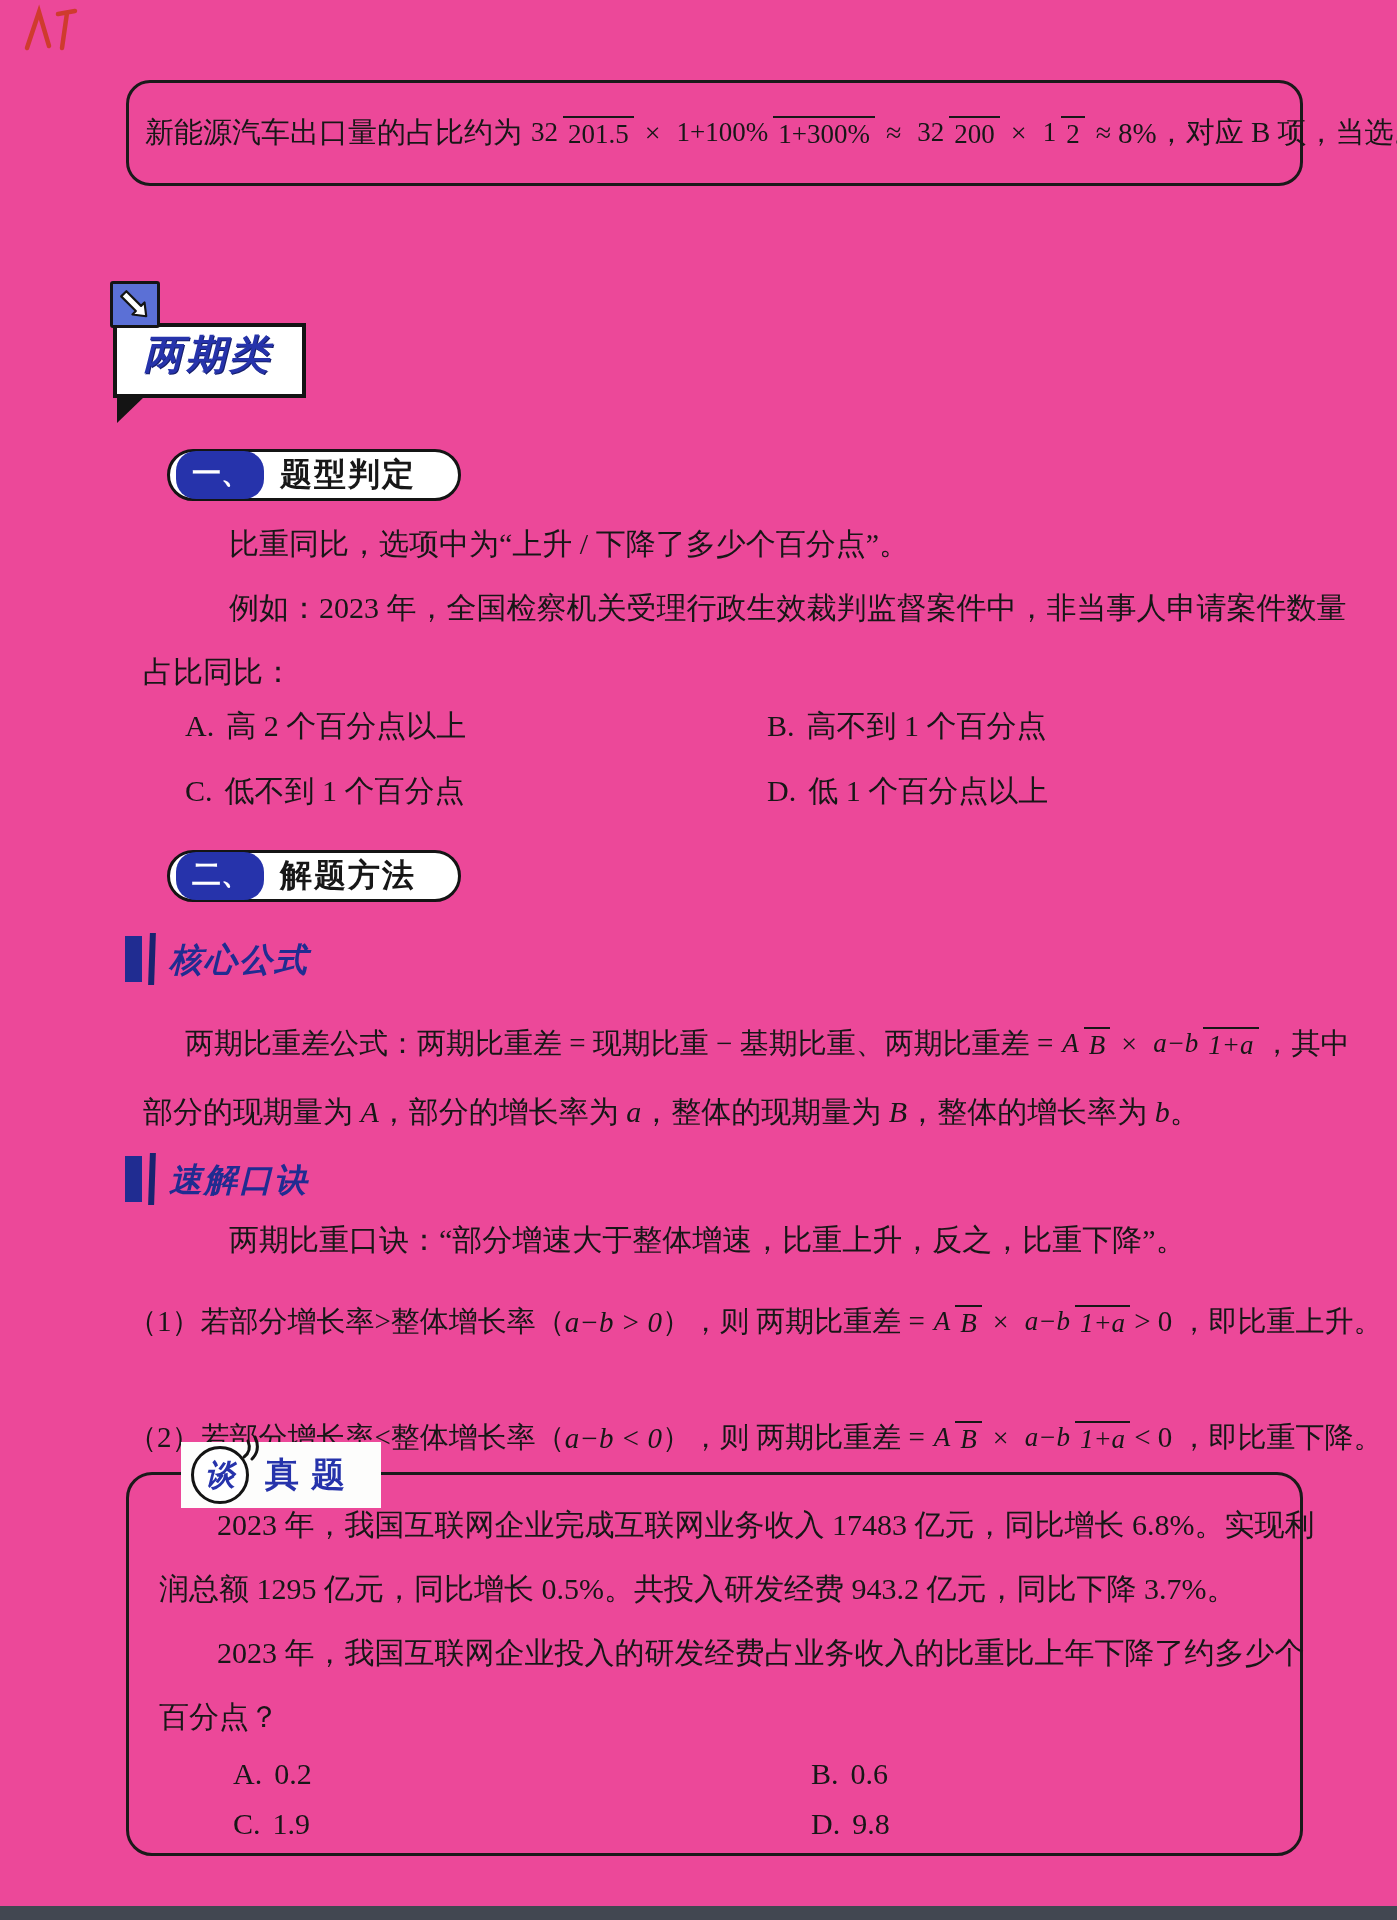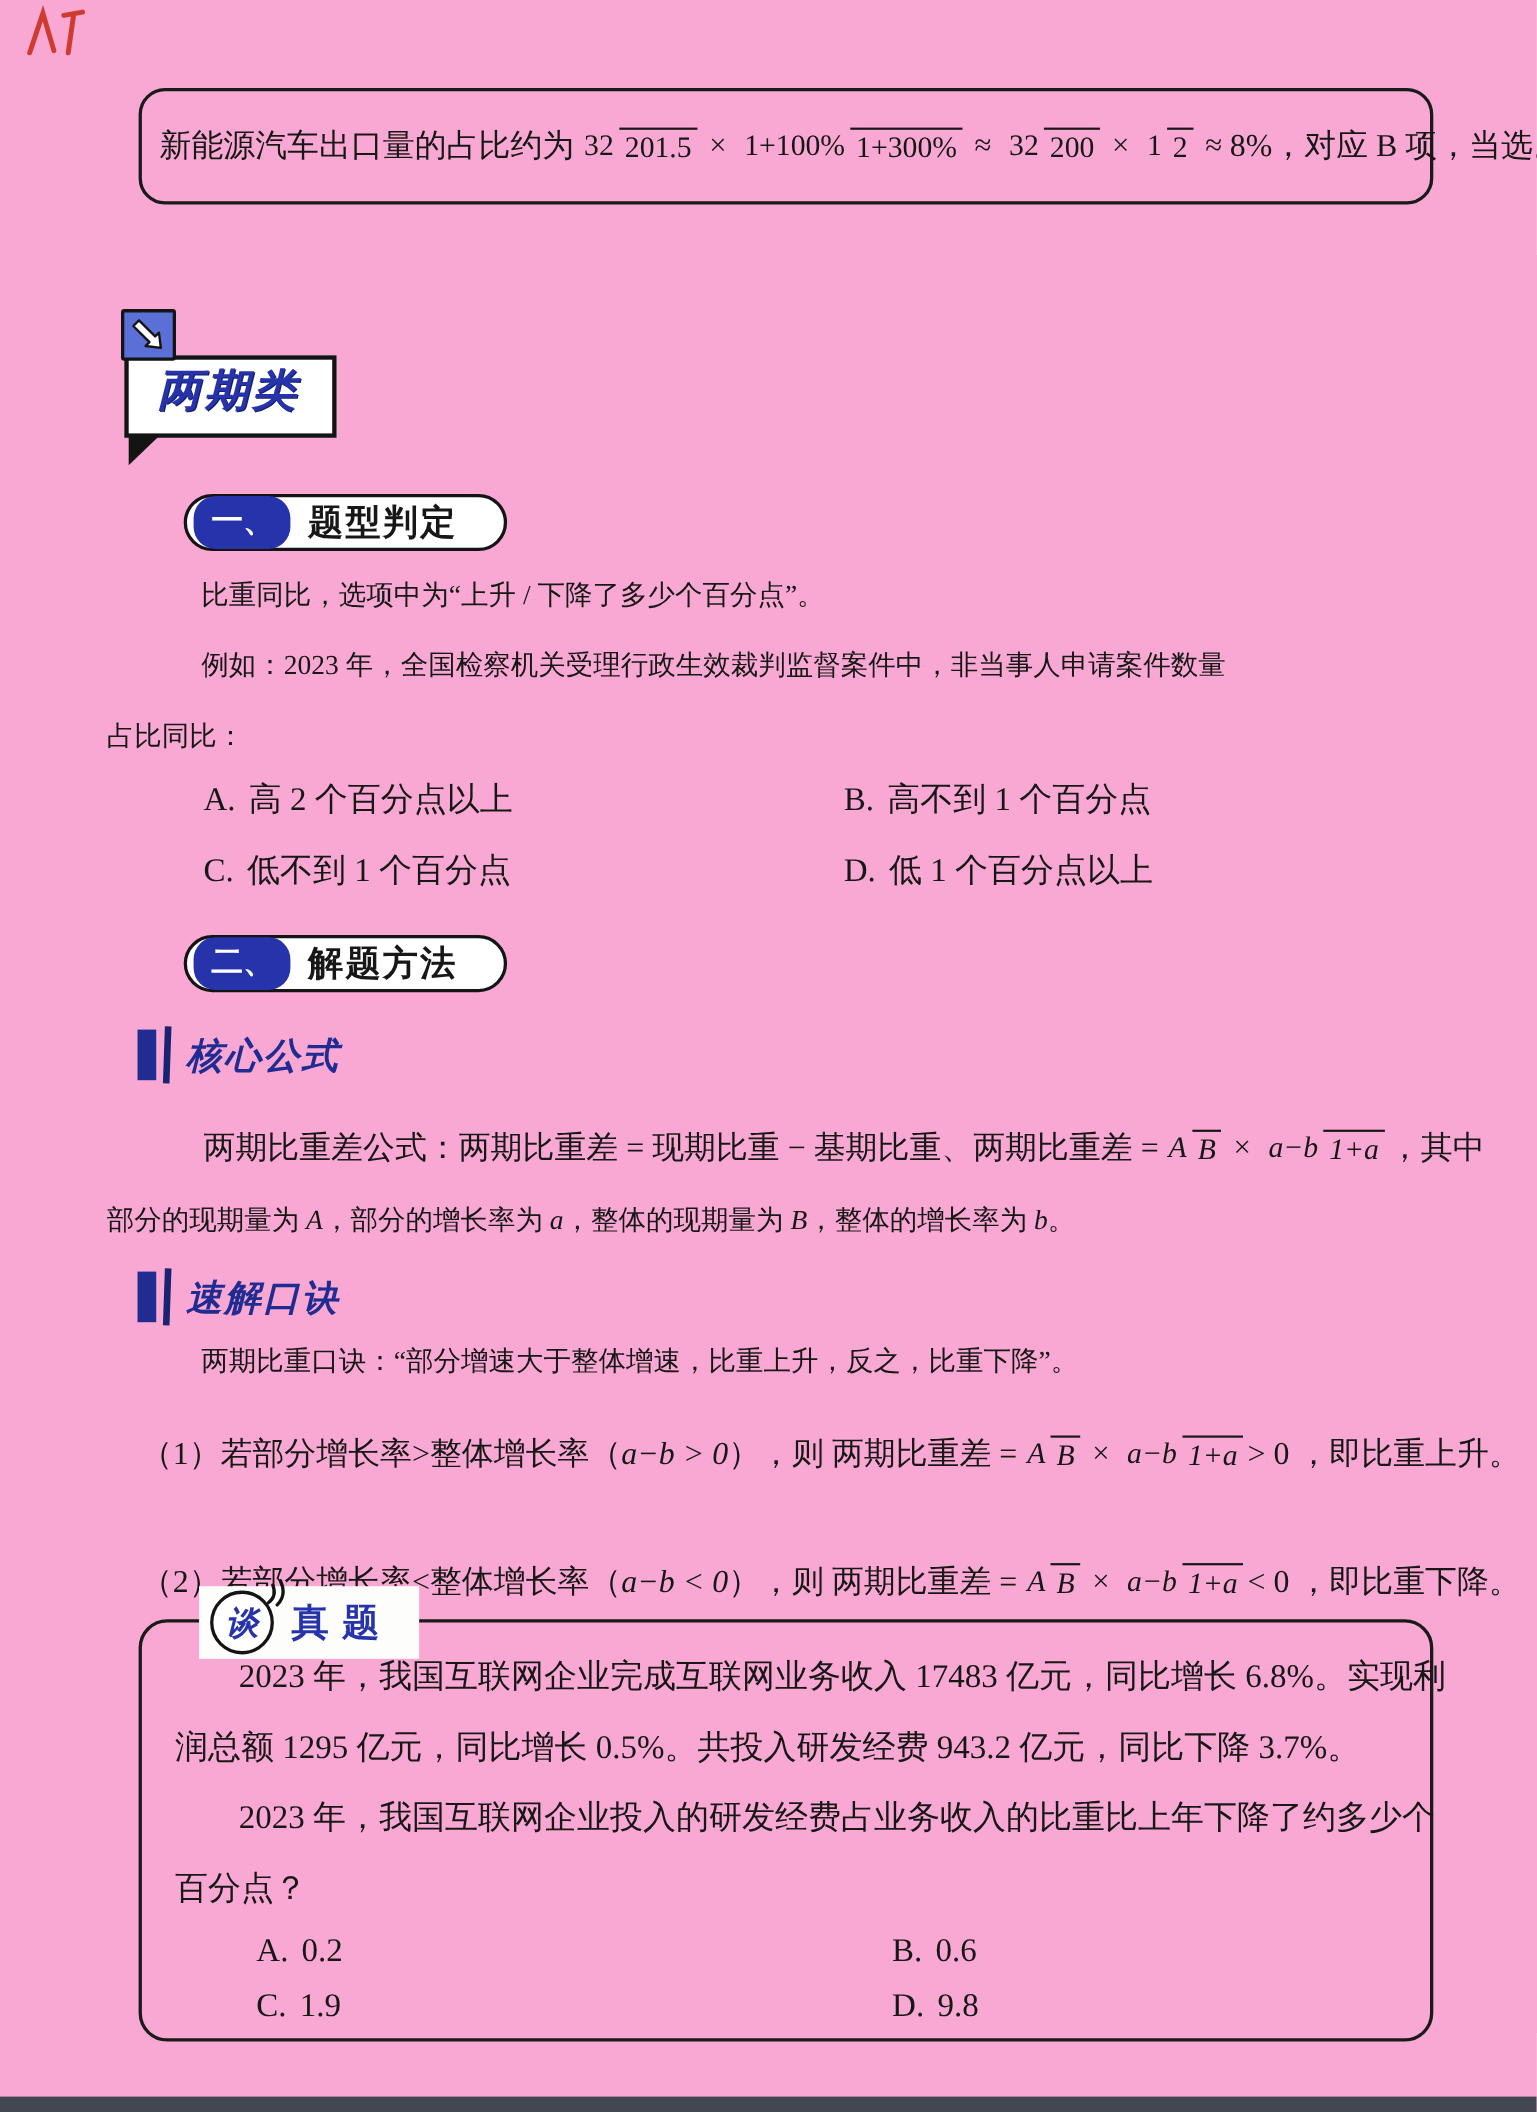--- a/index.html
+++ b/index.html
@@ -1,21 +1,21 @@
 <!DOCTYPE html>
 <html><head>
 <meta charset="utf-8">
 <style>
   html,body{margin:0;padding:0;}
   body{background:#e8e8e6;}
-  .page{position:relative;width:1397px;height:1920px;background:#f9a8d4;margin:0 auto;overflow:hidden;
+  .page{position:relative;width:1397px;height:1920px;background:#ec4899;margin:0 auto;overflow:hidden;
         font-family:"Liberation Serif","DejaVu Serif",serif;color:#171717;}
 
   
-  .p-line{position:absolute;font-size:25px;white-space:nowrap;}
+  .p-line{position:absolute;font-size:30px;white-space:nowrap;margin-left:46px;}
   .ind{padding-left:86px;}
 
   
   .top-note{position:absolute;left:126px;top:80px;width:1177px;height:106px;
             border:3px solid #1a1a1a;border-radius:24px;box-sizing:border-box;
             display:flex;align-items:center;padding:0 10px 0 16px;font-size:29px;}
   .mrow{display:flex;align-items:center;white-space:nowrap;}
   .op{margin:0 7px;font-size:28px;}
   .frac{display:inline-flex;flex-direction:row;align-items:center;margin:0 4px;line-height:1.18;}
   .frac .num{padding:0 5px;}

